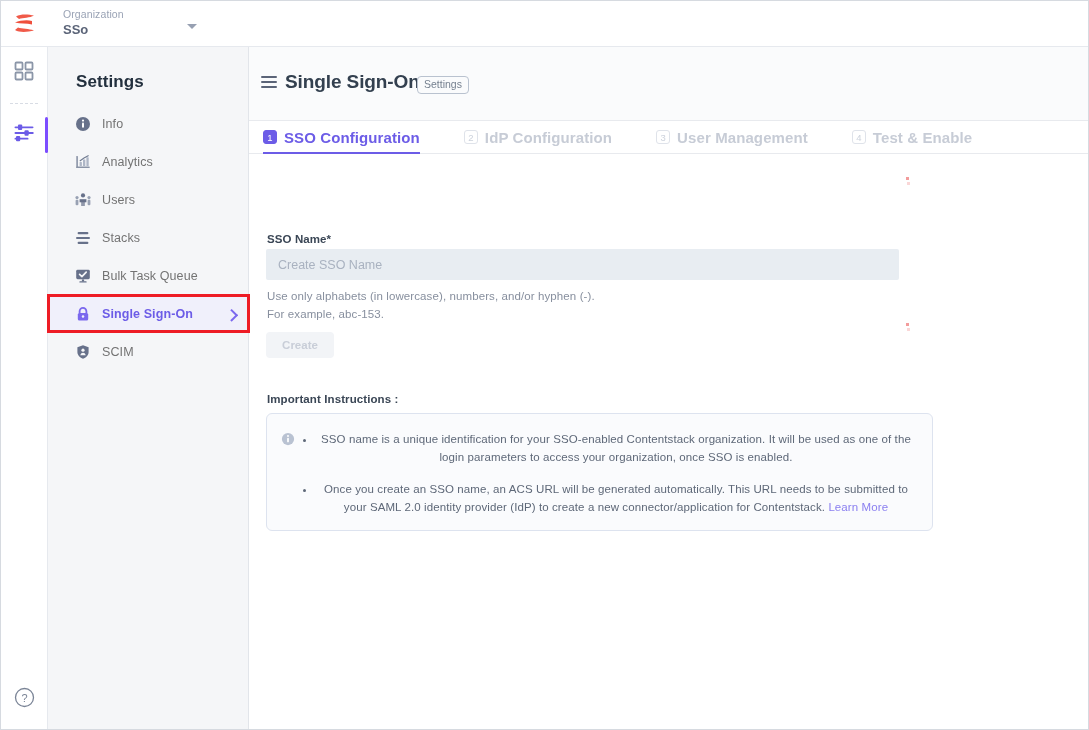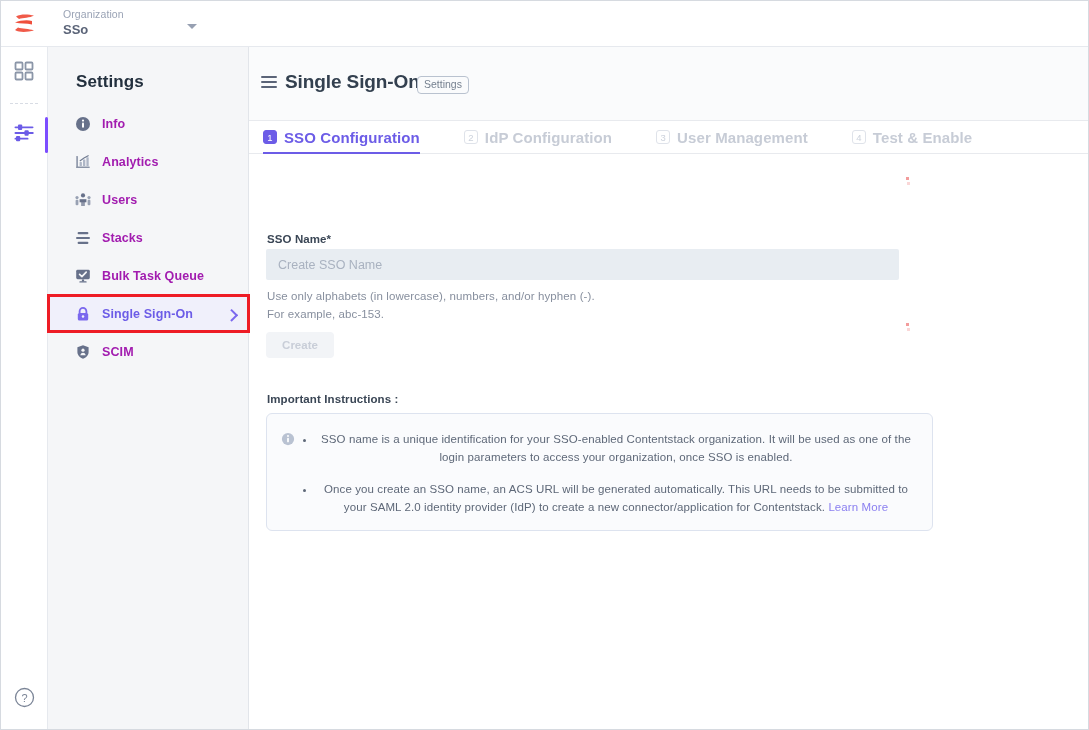--- a/index.html
+++ b/index.html
@@ -137,23 +137,22 @@
   .nav-ic {
     width: 17px; height: 17px;
     margin-right: 11px;
     display: flex;
     align-items: center;
     justify-content: center;
     flex: none;
   }
   .nav-label {
     font-size: 12.5px;
-    color: #a21caf;
-    letter-spacing: .1px;
-    font-weight: bold;
+    color: #737373;
+    letter-spacing: .1px;
   }
   .nav-item.selected {
     background: #f0f0fb;
   }
   .nav-item.selected .nav-label {
     color: #6c5ce7;
     font-weight: bold;
   }
   .nav-chevron {
     position: absolute;

